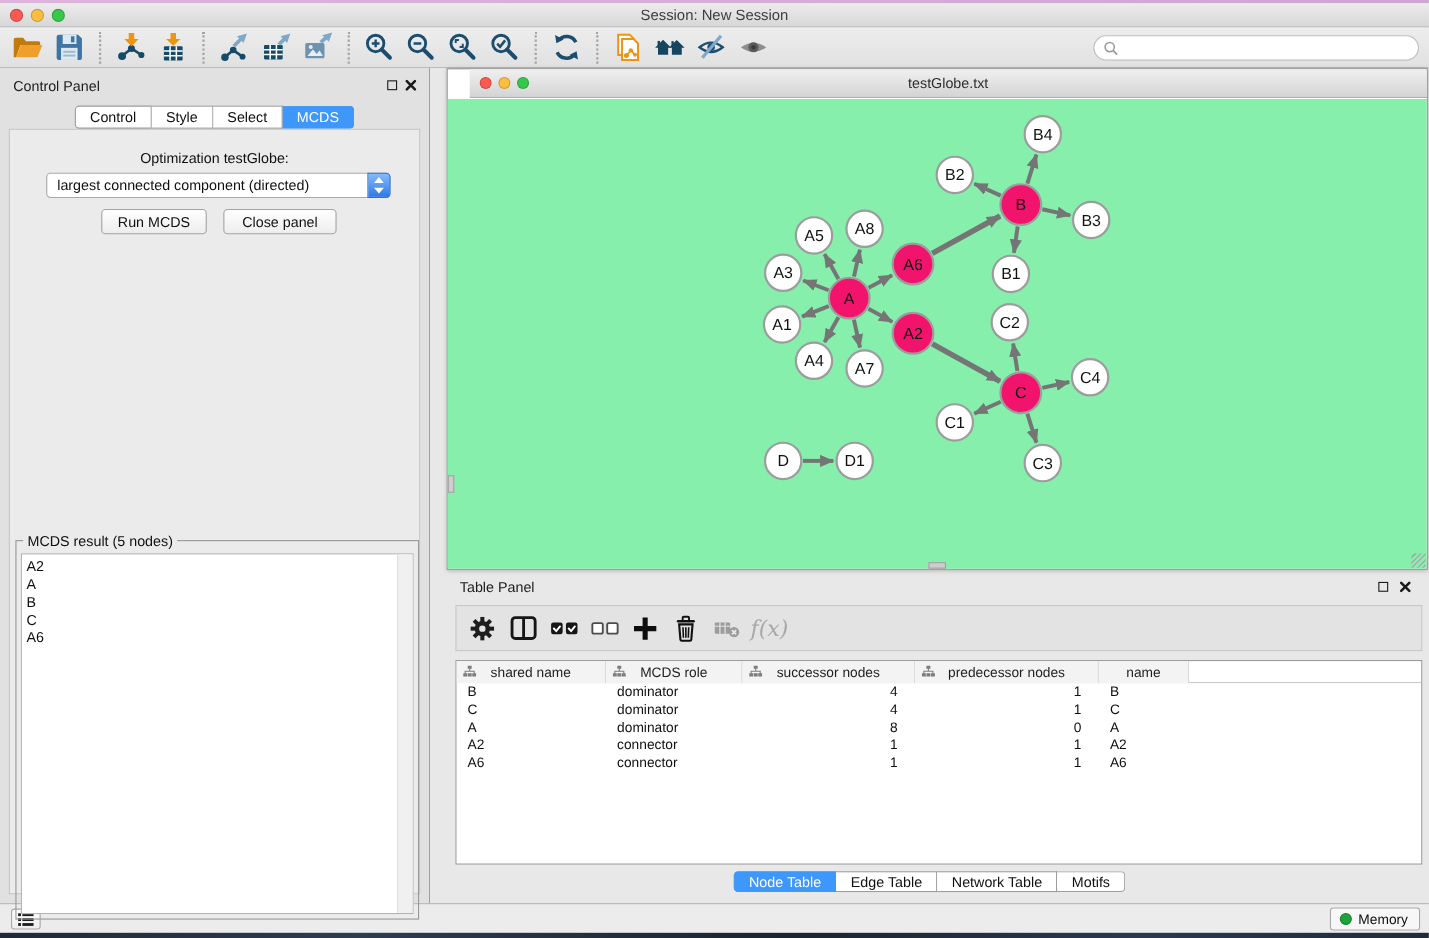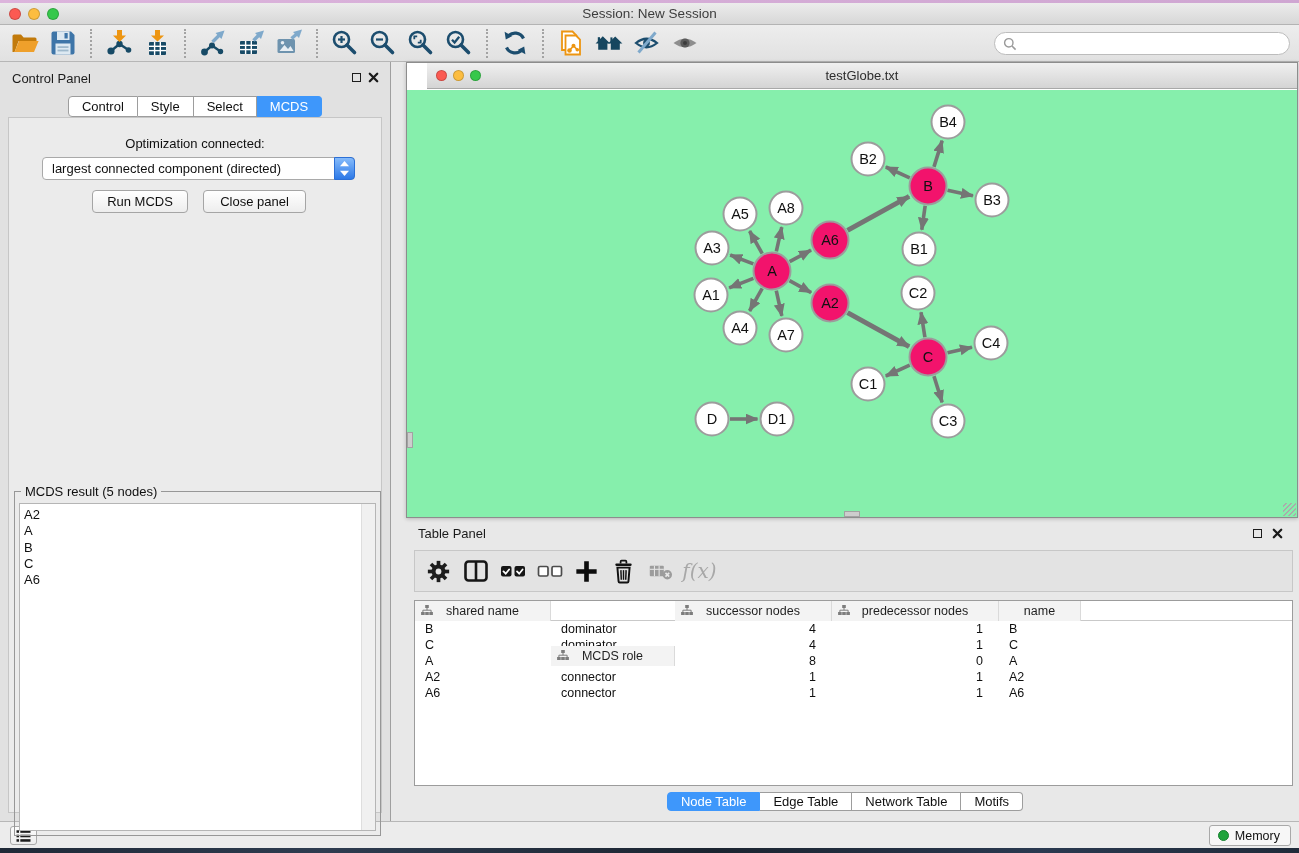--- a/index.html
+++ b/index.html
@@ -303,21 +303,21 @@
       <svg class="panel-close cp-close" viewBox="0 0 11 11">
         <path d="M1.8 1.8 L9.2 9.2 M9.2 1.8 L1.8 9.2" stroke="#1a1a1a" stroke-width="2.3" stroke-linecap="round"></path>
       </svg>
       <div class="cp-tabs">
           <div class="seg-tab">Control</div>
           <div class="seg-tab">Style</div>
           <div class="seg-tab">Select</div>
           <div class="seg-tab active">MCDS</div>
         </div>
       <div class="cp-inner"></div>
-      <div class="opt-label">Optimization connected:</div>
+      <div class="opt-label">Optimization testGlobe:</div>
       <div class="cp-select">
         <span class="sel-text">largest connected component (directed)</span>
         <span class="stepper">
           <svg width="11" height="17" viewBox="0 0 11 17">
               <path d="M5.5 1 L10 6.3 H1 z" fill="#fff"></path>
               <path d="M5.5 16 L1 10.7 H10 z" fill="#fff"></path>
             </svg>
         </span>
       </div>
       <div class="cp-btn btn-run">Run MCDS</div>
@@ -544,21 +544,21 @@
               <div class="th" style="width: 136px;">
                 <span class="th-icon"><svg width="12" height="11" viewBox="0 0 12 11">
                     <rect x="4.2" y="0" width="3.6" height="3" fill="#7d7d7d"></rect>
                     <path d="M6 3 V5.2 M1.9 7 V5.2 H10.1 V7" stroke="#7d7d7d" stroke-width="1" fill="none"></path>
                     <rect x="0.1" y="7" width="3.6" height="3" fill="#7d7d7d"></rect>
                     <rect x="4.2" y="7" width="3.6" height="3" fill="#7d7d7d"></rect>
                     <rect x="8.3" y="7" width="3.6" height="3" fill="#7d7d7d"></rect>
                   </svg></span>
                 <span>shared name</span>
               </div>
-              <div class="th" style="width: 124px; margin-top: 45px;">
+              <div class="th" style="width: 124px;">
                 <span class="th-icon"><svg width="12" height="11" viewBox="0 0 12 11">
                     <rect x="4.2" y="0" width="3.6" height="3" fill="#7d7d7d"></rect>
                     <path d="M6 3 V5.2 M1.9 7 V5.2 H10.1 V7" stroke="#7d7d7d" stroke-width="1" fill="none"></path>
                     <rect x="0.1" y="7" width="3.6" height="3" fill="#7d7d7d"></rect>
                     <rect x="4.2" y="7" width="3.6" height="3" fill="#7d7d7d"></rect>
                     <rect x="8.3" y="7" width="3.6" height="3" fill="#7d7d7d"></rect>
                   </svg></span>
                 <span>MCDS role</span>
               </div>
               <div class="th" style="width: 157px;">

